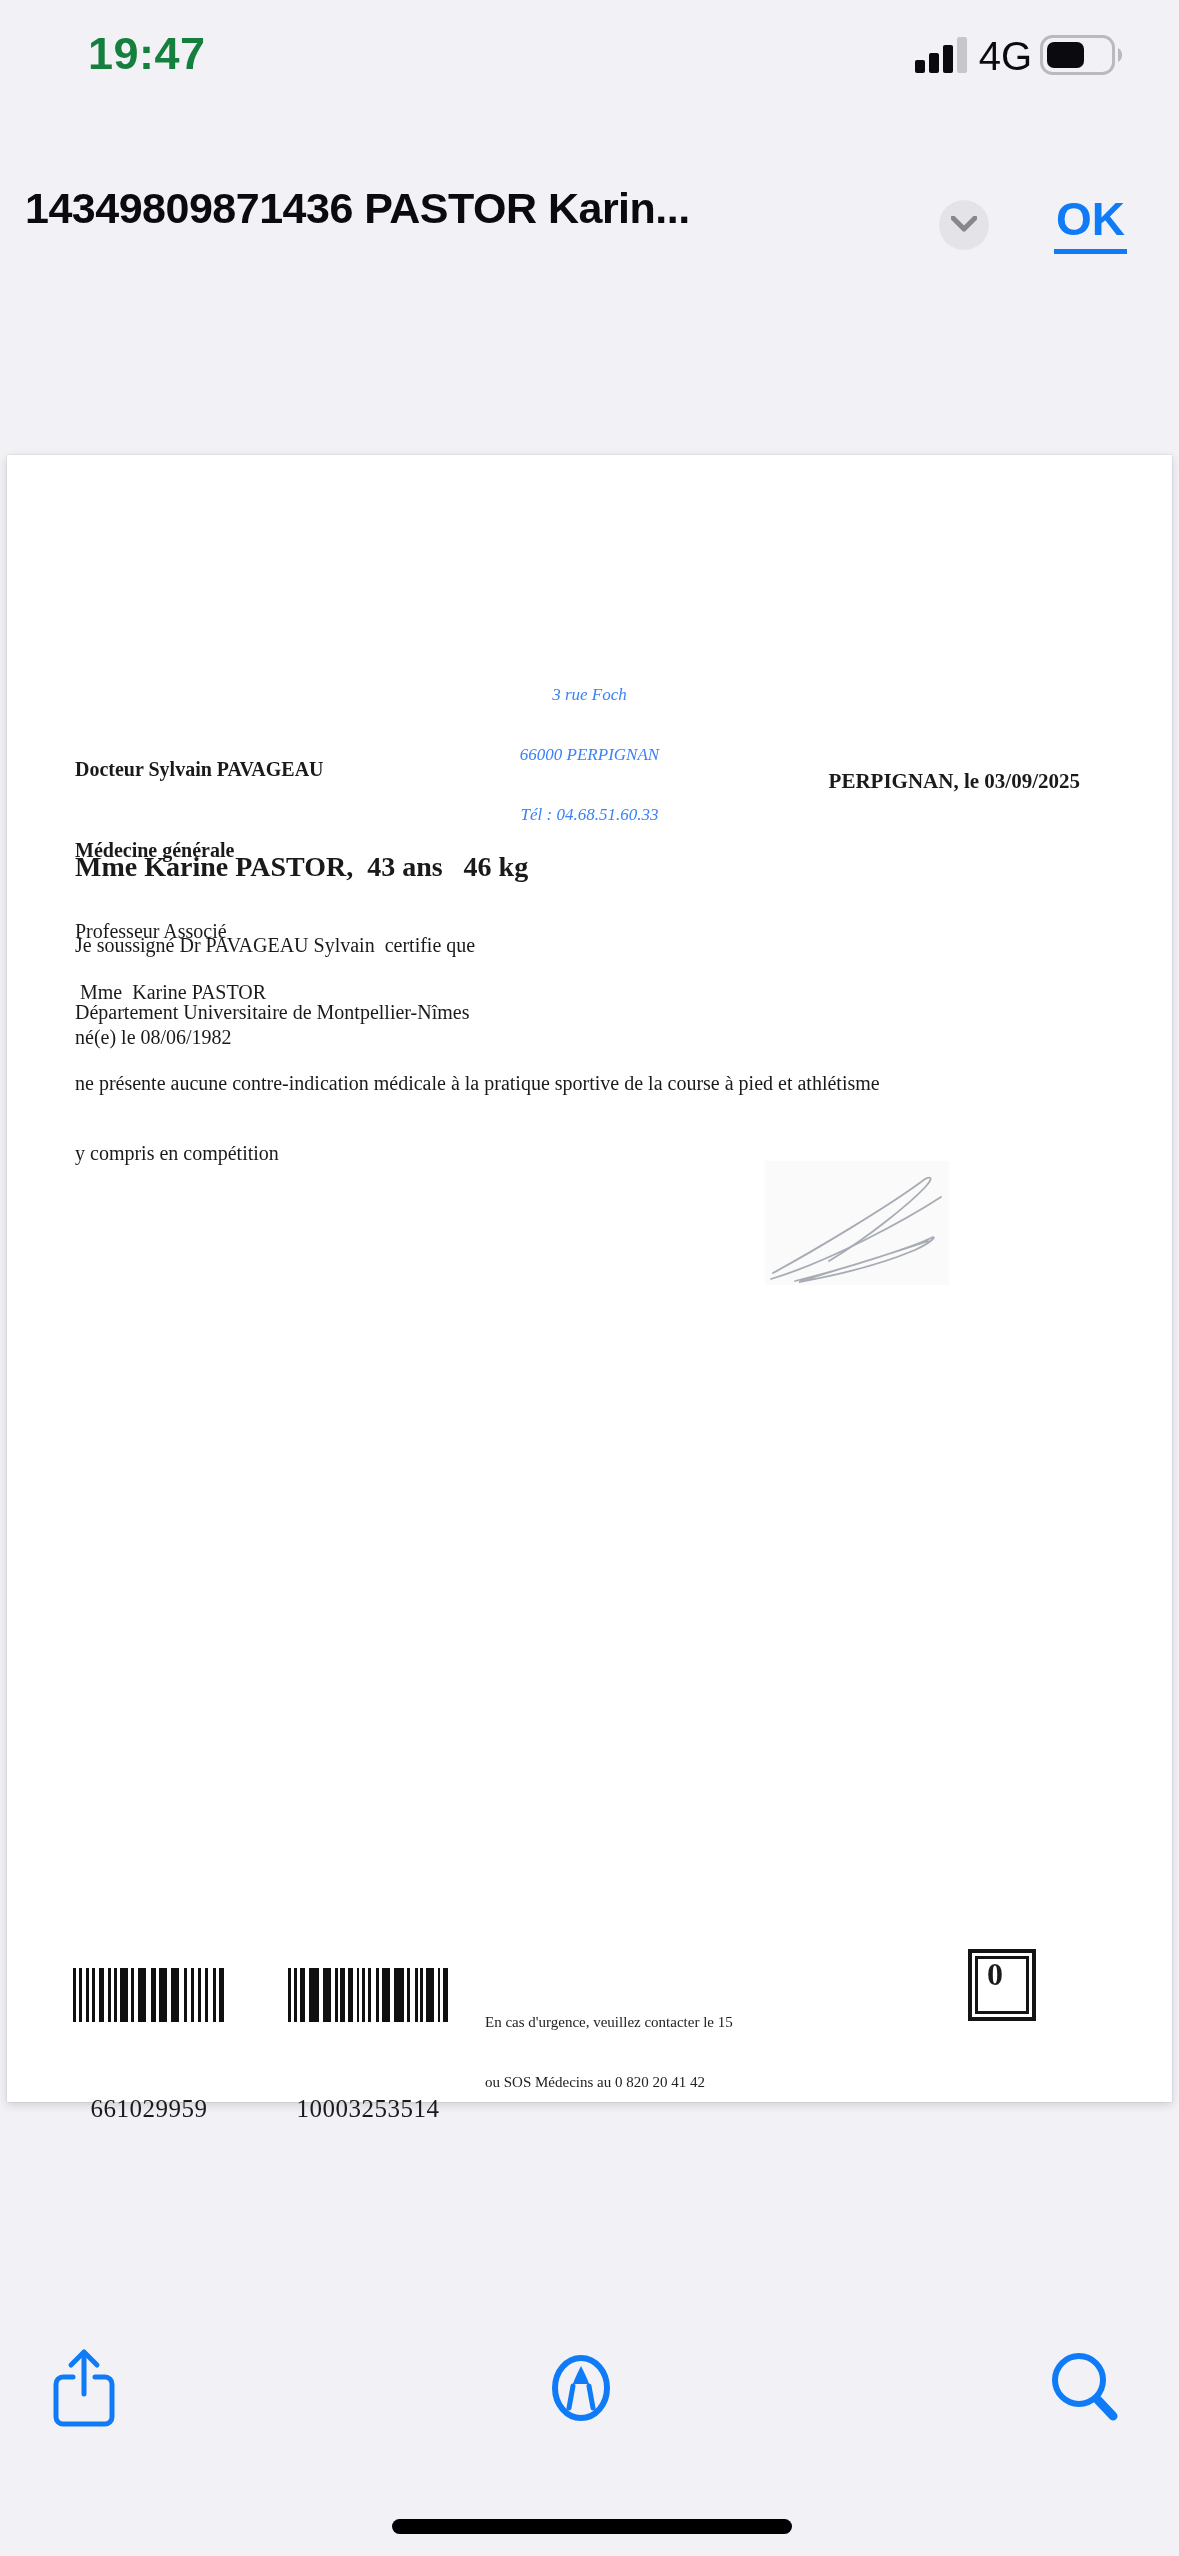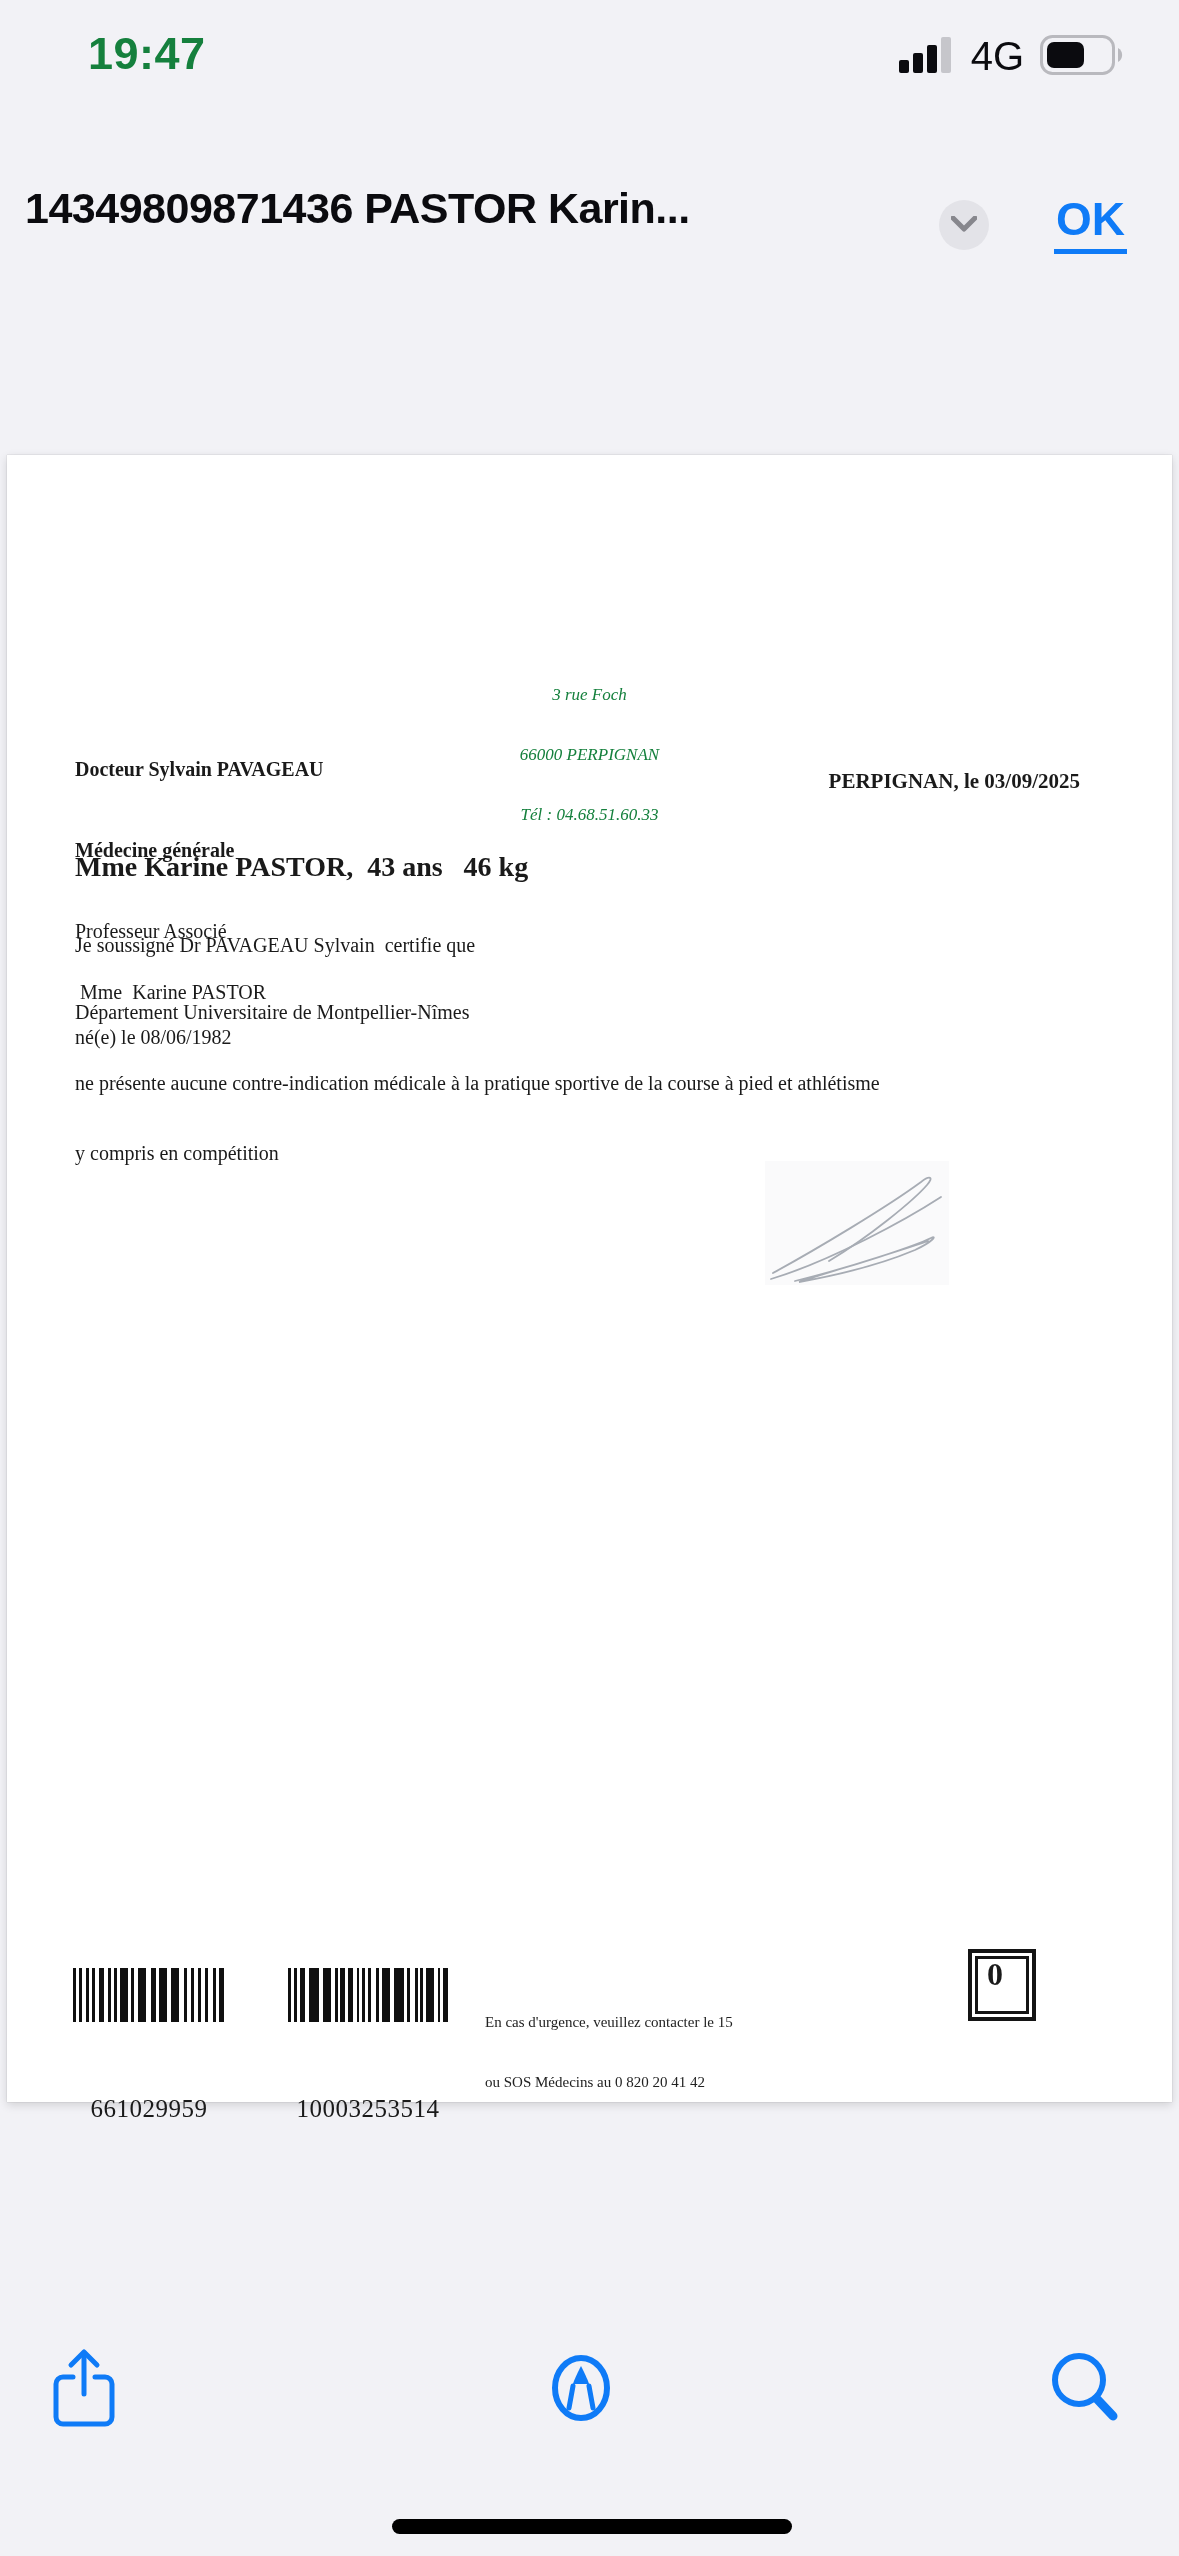--- a/index.html
+++ b/index.html
@@ -12,21 +12,21 @@
     overflow:hidden;
   }
 
   
   .status-time {
     position:absolute; left:88px; top:28px;
     font-size:45px; font-weight:600; letter-spacing:0.5px; color:#15803d;
   }
   .status-right {
     position:absolute; right:55px; top:34px;
-    display:flex; align-items:center; gap:16px;
+    display:flex; align-items:center; gap:8px;
   }
   .net-label { font-size:40px; font-weight:500; color:#0b0b0f; }
 
   
   .nav-title {
     position:absolute; left:25px; top:184px; width:910px;
     font-size:43px; font-weight:700; color:#0b0b0f;
     white-space:nowrap; overflow:hidden; letter-spacing:-0.5px;
   }
   .collapse-btn {
@@ -50,21 +50,21 @@
     width:1165px; height:1647px;
     background:#fff;
     box-shadow:0 3px 9px rgba(0,0,0,0.14), 0 0 1px rgba(0,0,0,0.25);
     font-family:"Liberation Serif", serif;
     color:#1a1a1a;
   }
   .page-sheet .abs { position:absolute; white-space:pre; }
 
   .clinic-block {
     left:0; right:0; top:190px; text-align:center;
-    font-style:italic; color:#15803d; font-size:17px; line-height:20px;
+    font-style:italic; color:#3b82f6; font-size:17px; line-height:20px;
   }
   .doctor-block { left:68px; top:247px; font-size:20px; line-height:27px; }
   .doctor-block .b { font-weight:700; }
   .dateline { right:92px; top:314px; font-size:21px; font-weight:700; }
   .patient-line { left:68px; top:396px; font-size:28px; font-weight:700; }
   .body-line { left:68px; font-size:20px; }
 
   .signature-wrap {
     position:absolute; left:758px; top:706px; width:184px; height:124px;
     background:#fafafb;

